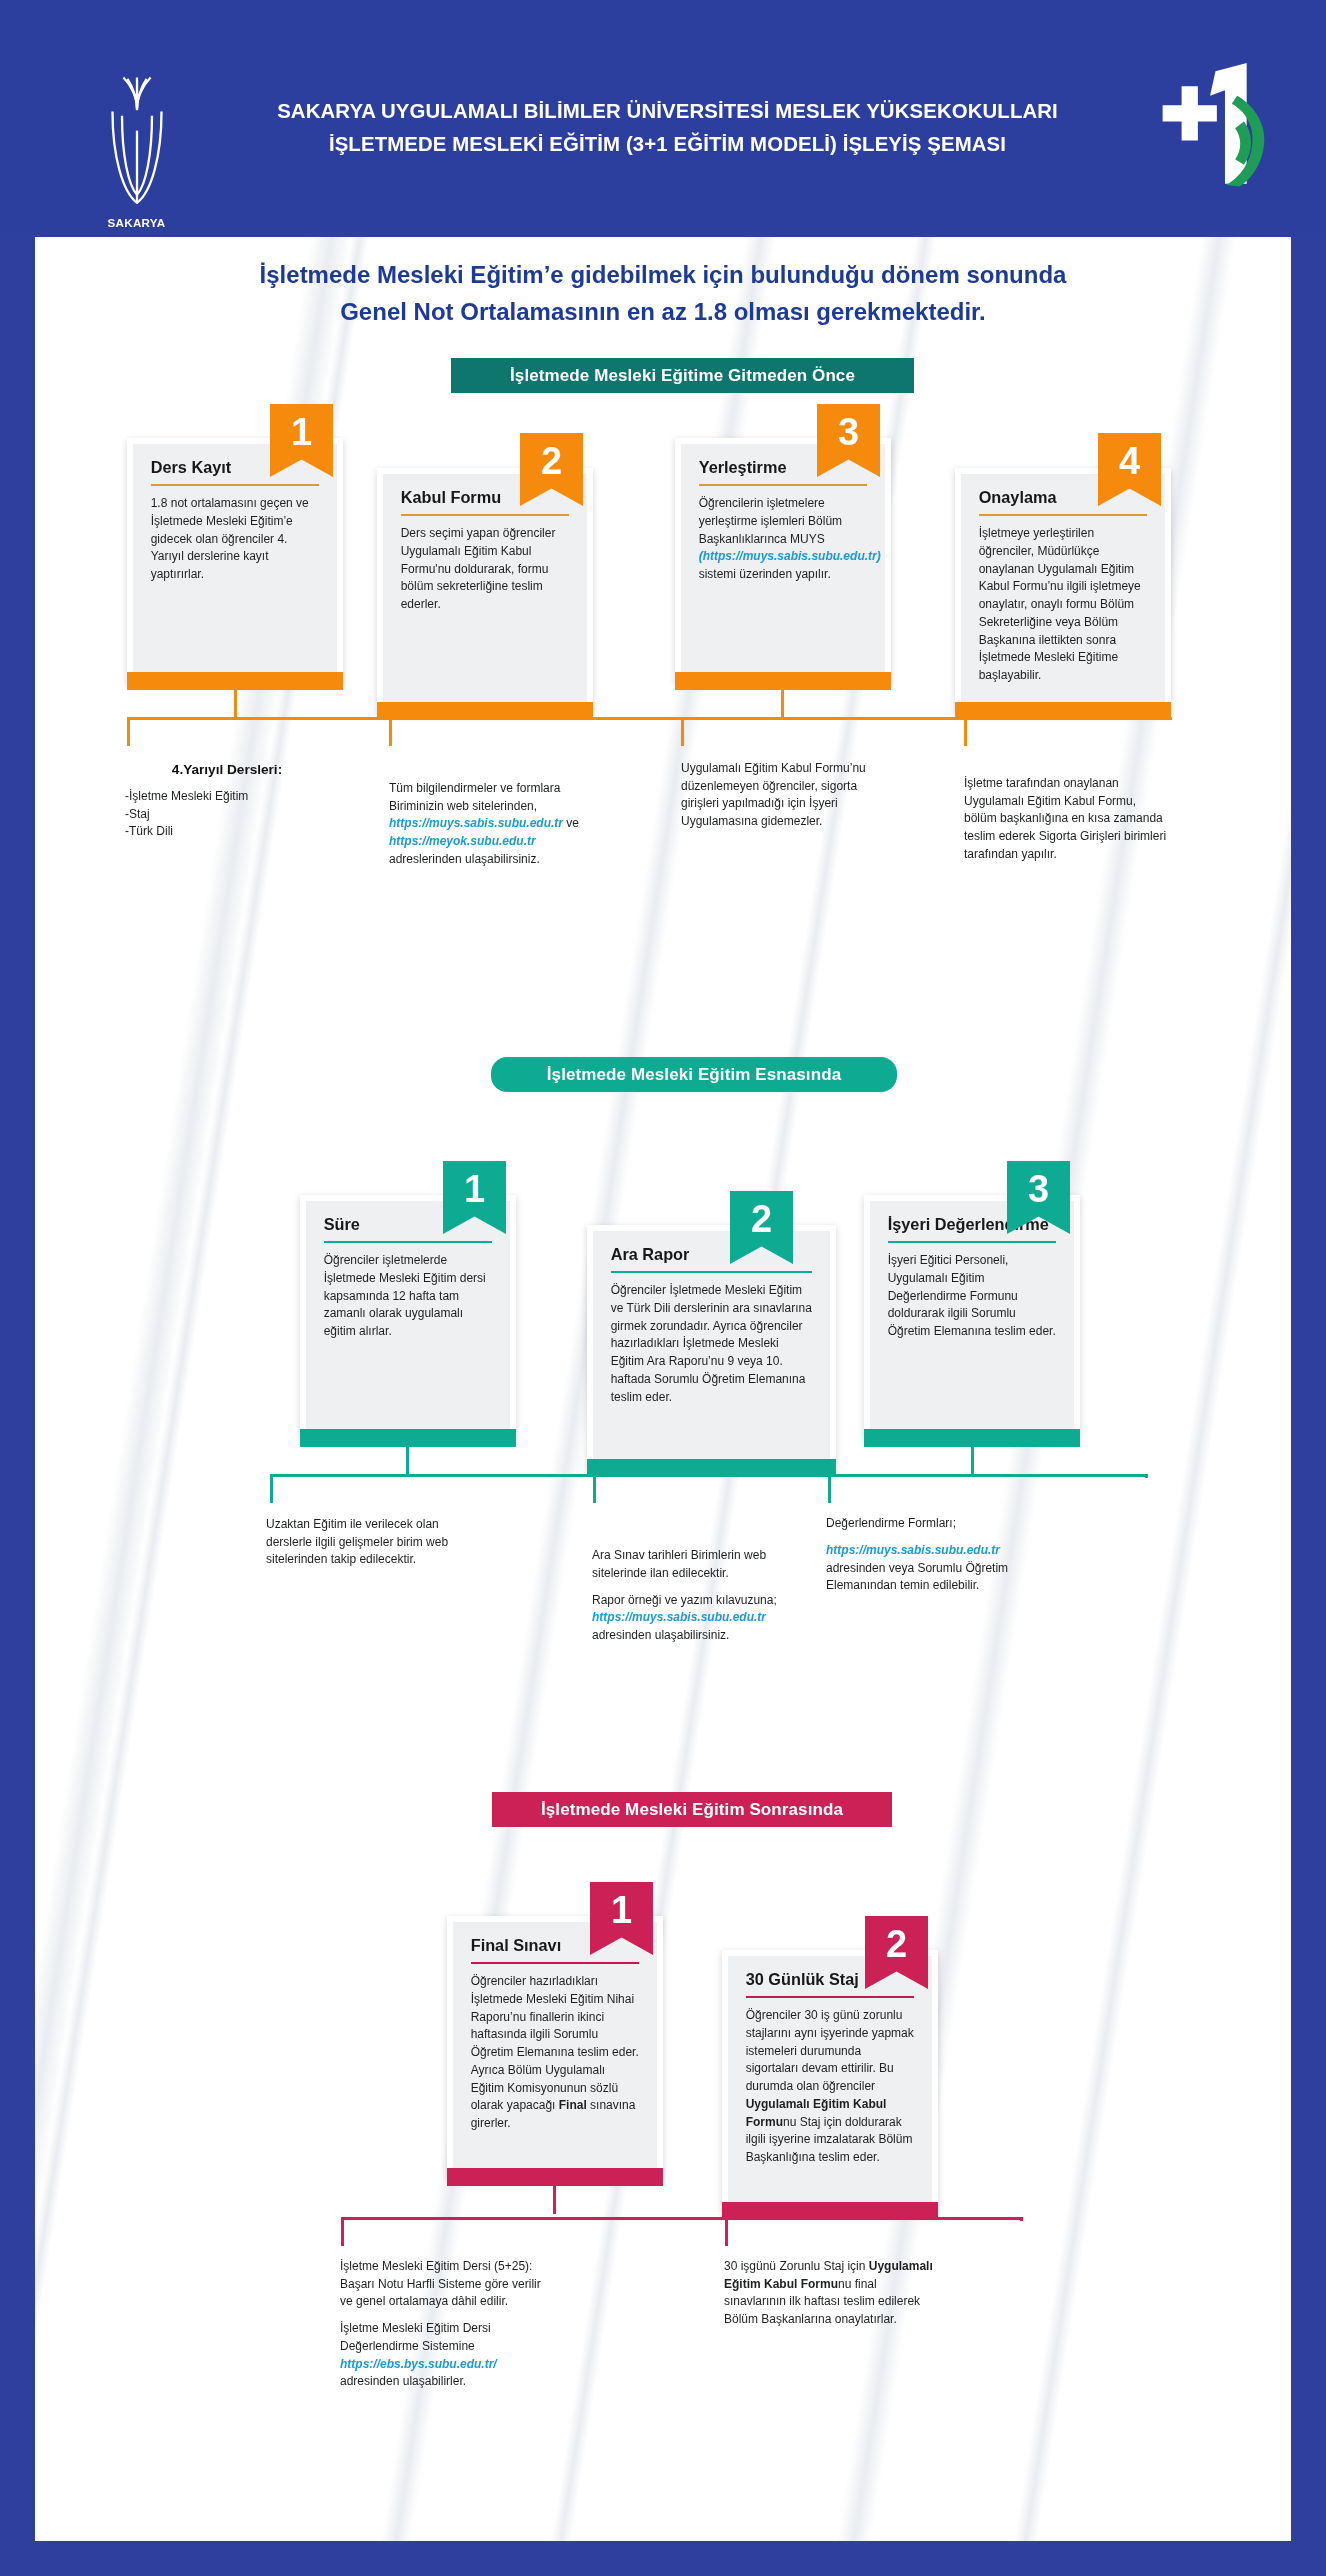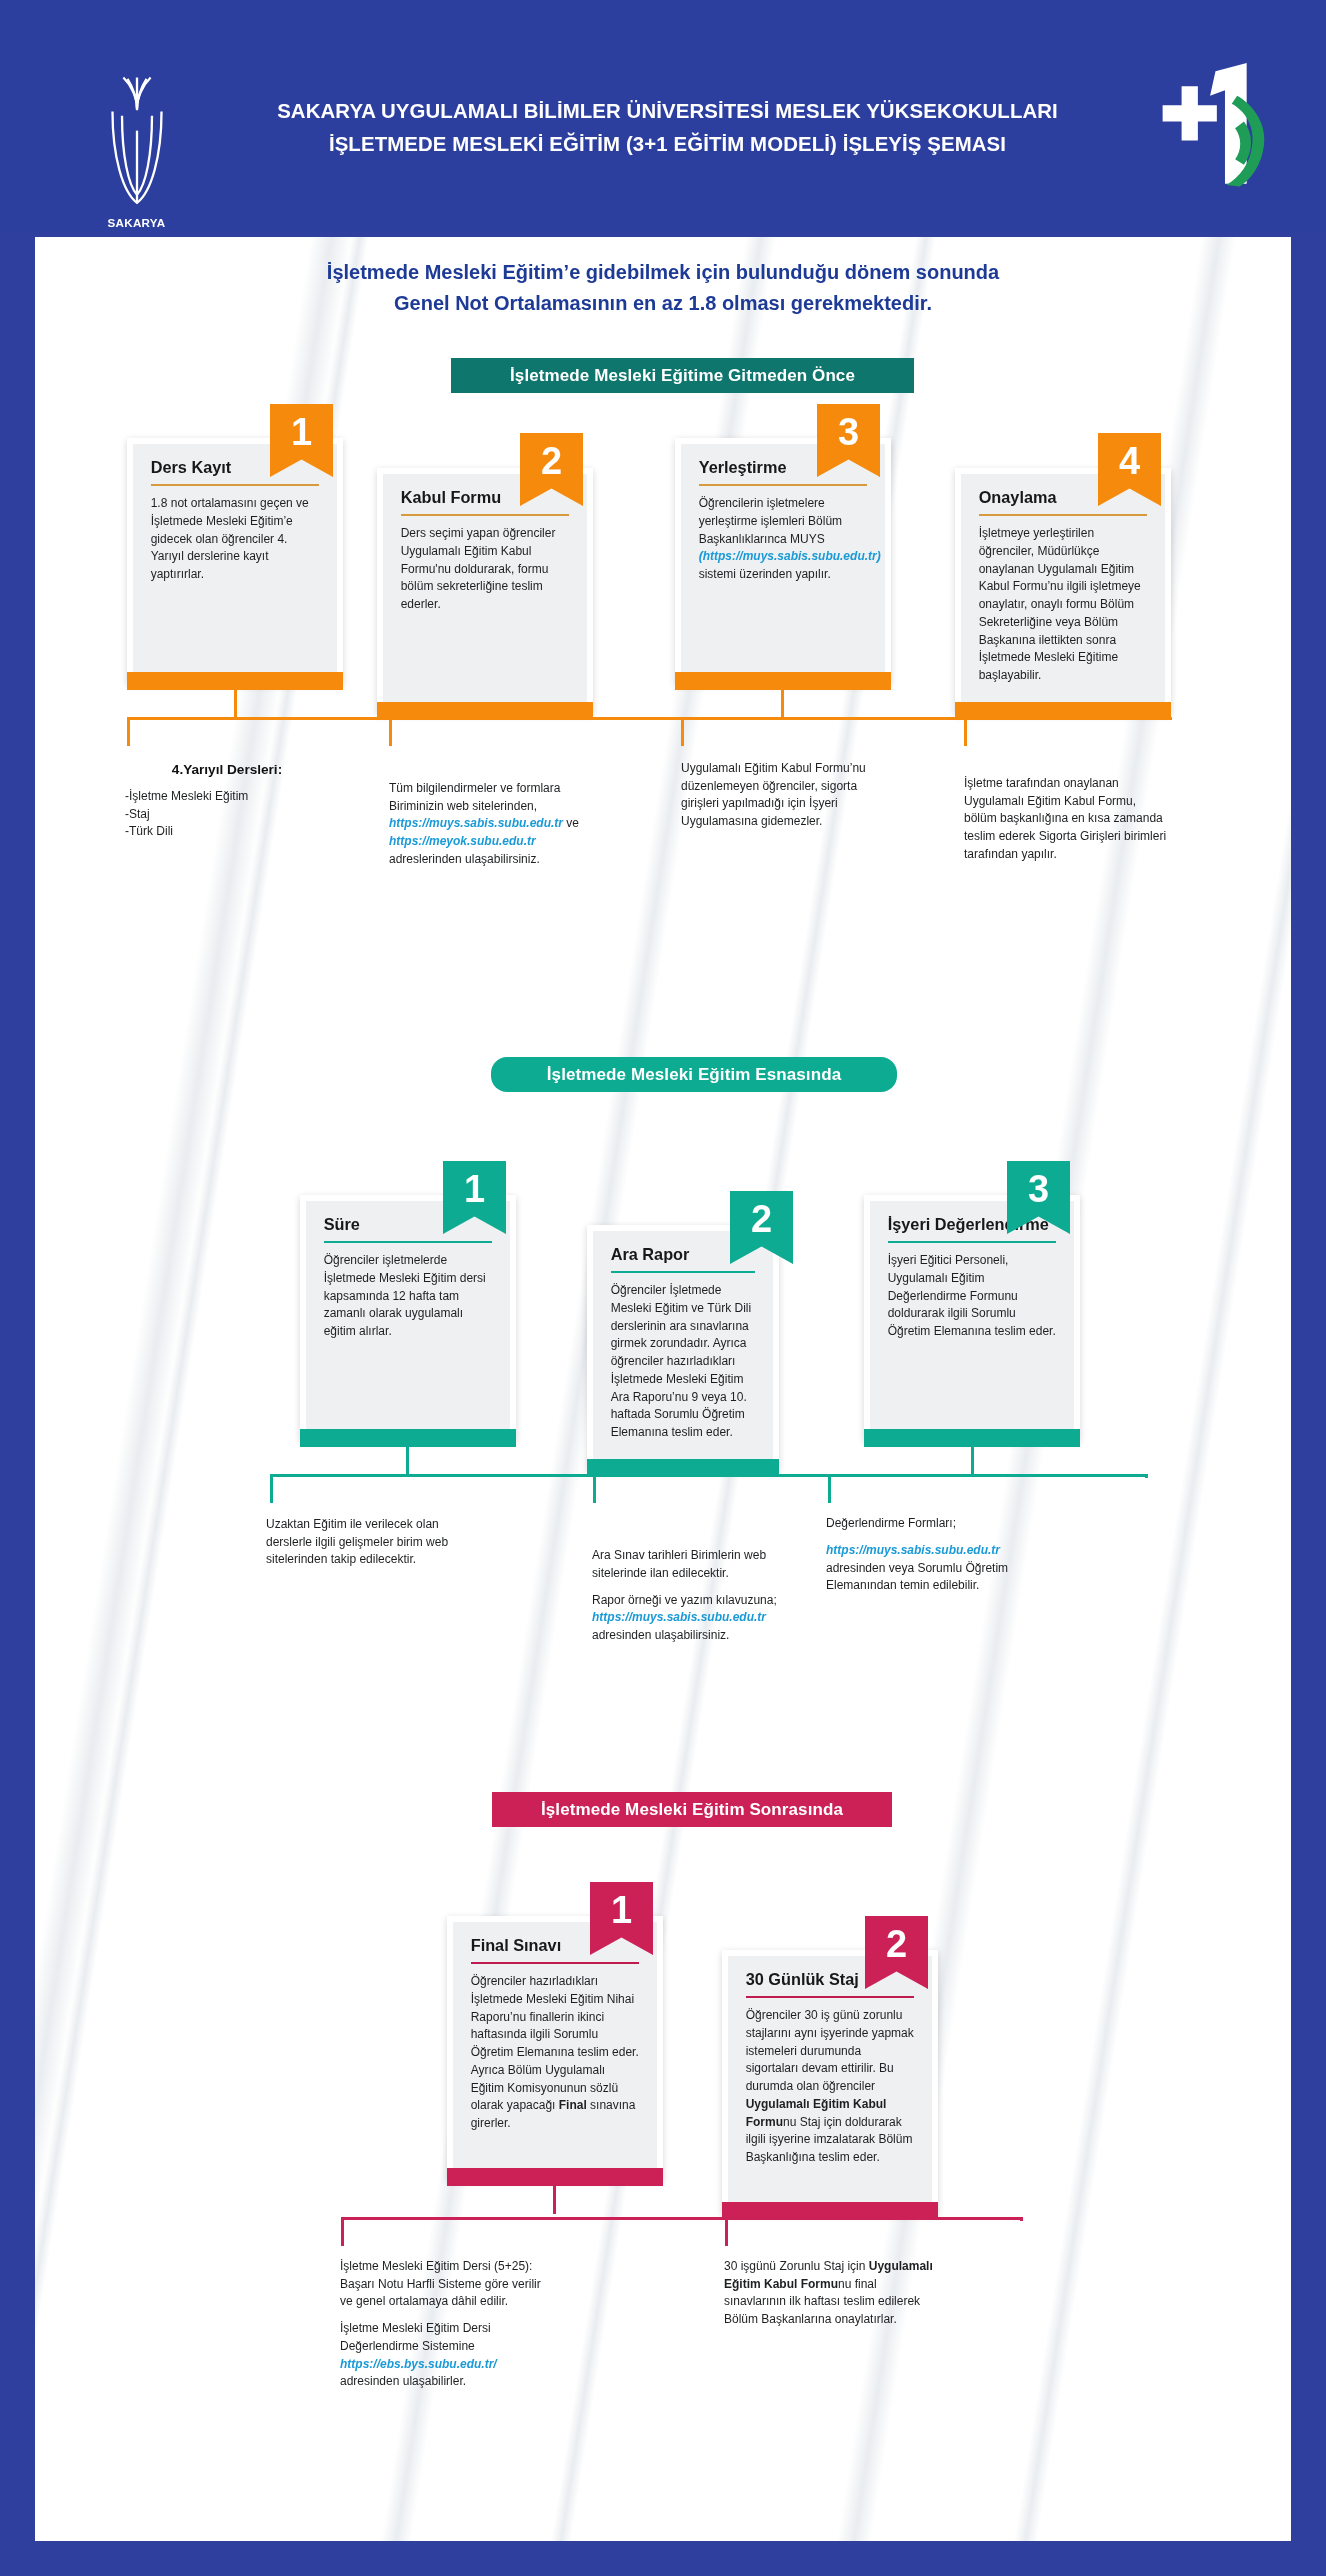--- a/index.html
+++ b/index.html
@@ -91,21 +91,21 @@
 
   
   #intro {
     position: absolute;
     left: 0; top: 20.4px;
     width: 1256px;
     text-align: center;
     color: #1d3a96;
   }
   #intro .il {
-    font-size: 20px;
+    font-size: 24px;
     font-weight: 600;
     line-height: 1.52;
   }
 
   
   .banner {
     position: absolute;
     color: #ffffff;
     font-size: 17px;
     font-weight: 700;
@@ -332,21 +332,21 @@
     <div class="card t" style="left:265px; top:958px; width:216px; height:246px;">
       <div class="card-inner">
         <h3>Süre</h3>
         <div class="rule"></div>
         <p>Öğrenciler işletmelerde İşletmede Mesleki Eğitim dersi kapsamında 12 hafta tam zamanlı olarak uygulamalı eğitim alırlar.</p>
       </div>
       <div class="foot"></div>
     </div>
     <div class="flag t" style="left:408px; top:924px;">1</div>
 
-    <div class="card t" style="left:552px; top:988px; width:192px; height:246px;">
+    <div class="card t" style="left:552px; top:988px; width:249px; height:246px;">
       <div class="card-inner">
         <h3>Ara Rapor</h3>
         <div class="rule"></div>
         <p>Öğrenciler İşletmede Mesleki Eğitim ve Türk Dili derslerinin ara sınavlarına girmek zorundadır. Ayrıca öğrenciler hazırladıkları İşletmede Mesleki Eğitim Ara Raporu’nu 9 veya 10. haftada Sorumlu Öğretim Elemanına teslim eder.</p>
       </div>
       <div class="foot"></div>
     </div>
     <div class="flag t" style="left:695px; top:954px;">2</div>
 
     <div class="card t" style="left:829px; top:958px; width:216px; height:246px;">

